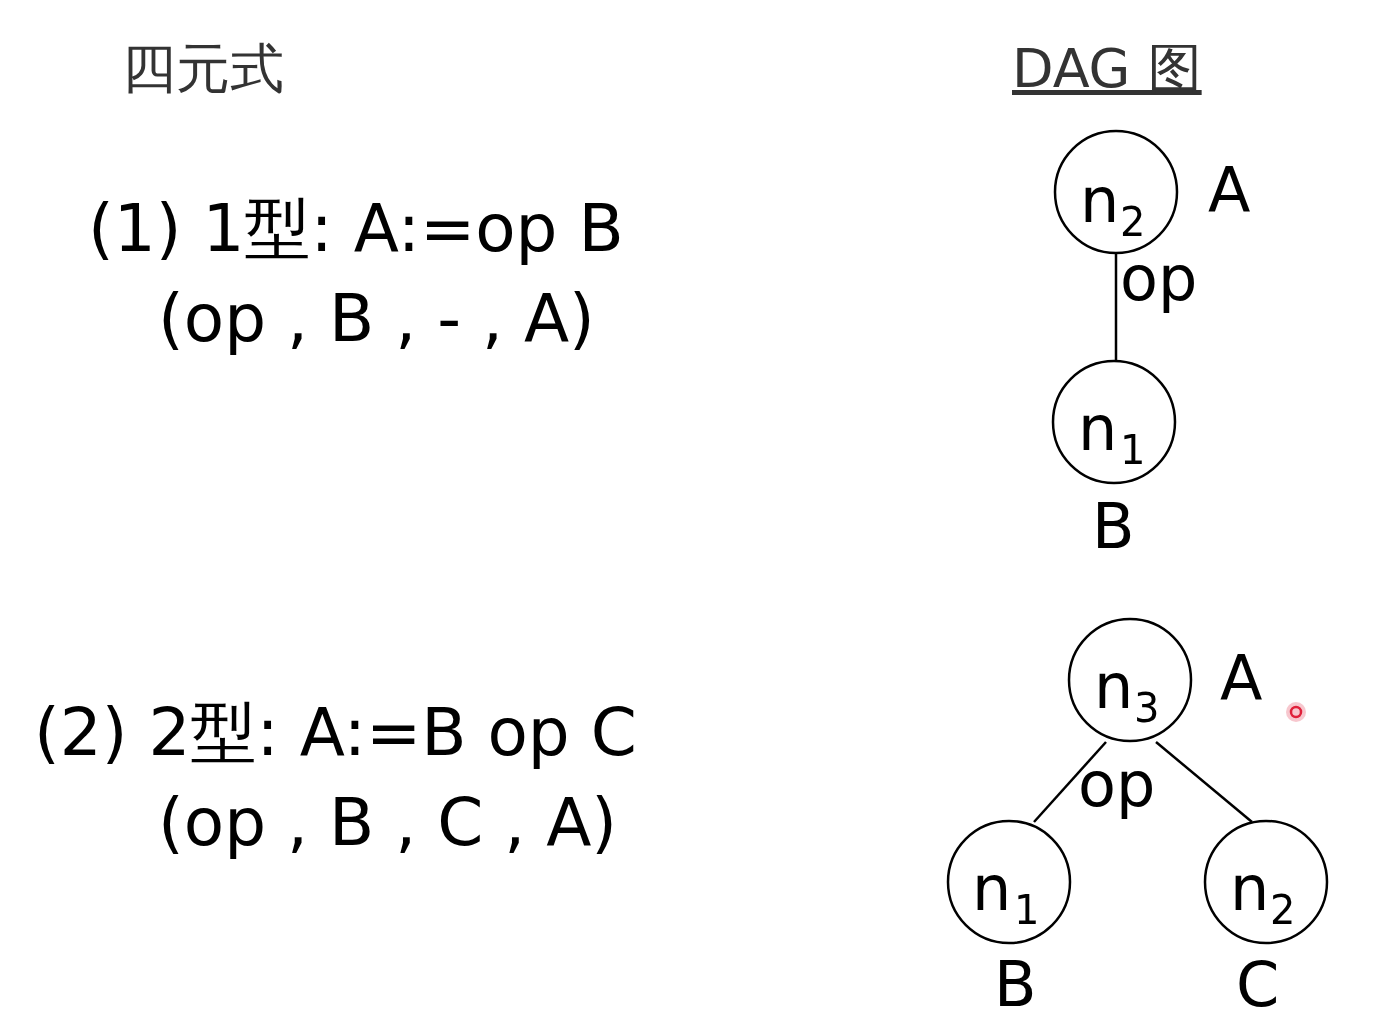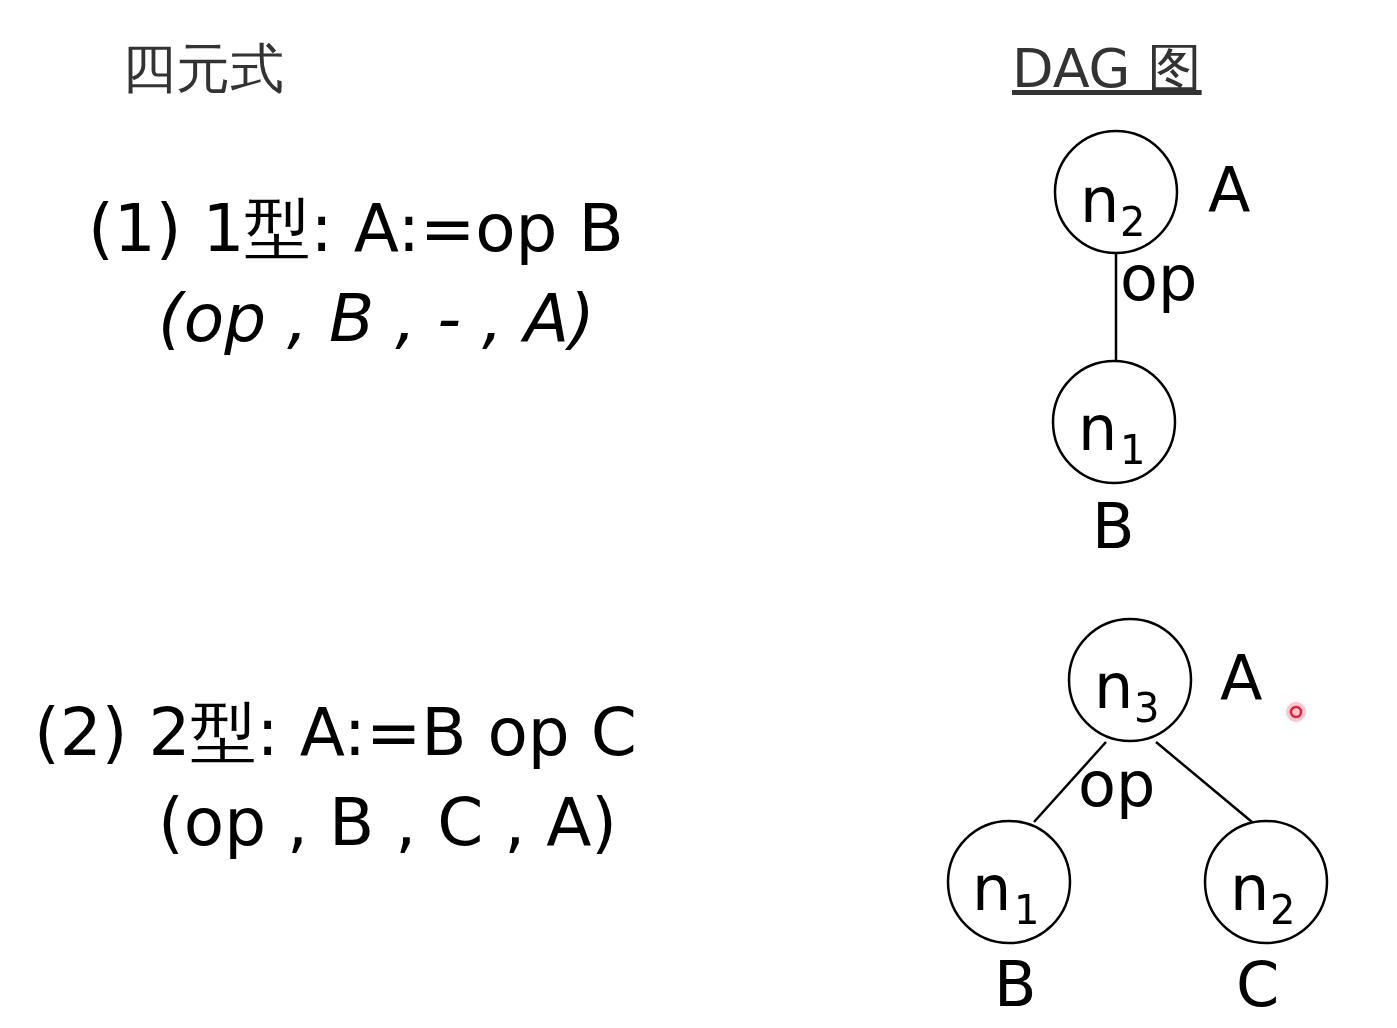--- a/index.html
+++ b/index.html
@@ -10,21 +10,21 @@
   svg { position: absolute; left: 0; top: 0; }
   svg text { font-family: "DejaVu Sans", "Liberation Sans", sans-serif; fill: #000; }
 </style>
 </head>
 <body>
 
 <div class="heading" style="left:122px; top:42px;">四元式</div>
 <div class="heading" style="left:1012px; top:42px;text-decoration:underline;">DAG 图</div>
 
 <div class="line" style="left:60px; top:196px;margin-left:28px;">(1) 1型: A:=op B</div>
-<div class="line" style="left:158px; top:286px;font-style:italic;">(op , B , - , A)</div>
+<div class="line" style="left:158px; top:286px;">(op , B , - , A)</div>
 
 <div class="line" style="left:34px; top:700px;">(2) 2型: A:=B op C</div>
 <div class="line" style="left:158px; top:790px;">(op , B , C , A)</div>
 
 <svg width="1397" height="1028">
 
   <g>
     <line x1="1116" y1="253" x2="1116" y2="360" stroke="#000" stroke-width="2.5"></line>
     <circle cx="1116" cy="192" r="61" fill="none" stroke="#000" stroke-width="2.5"></circle>
     <text x="1080" y="222" font-size="62">n</text>

